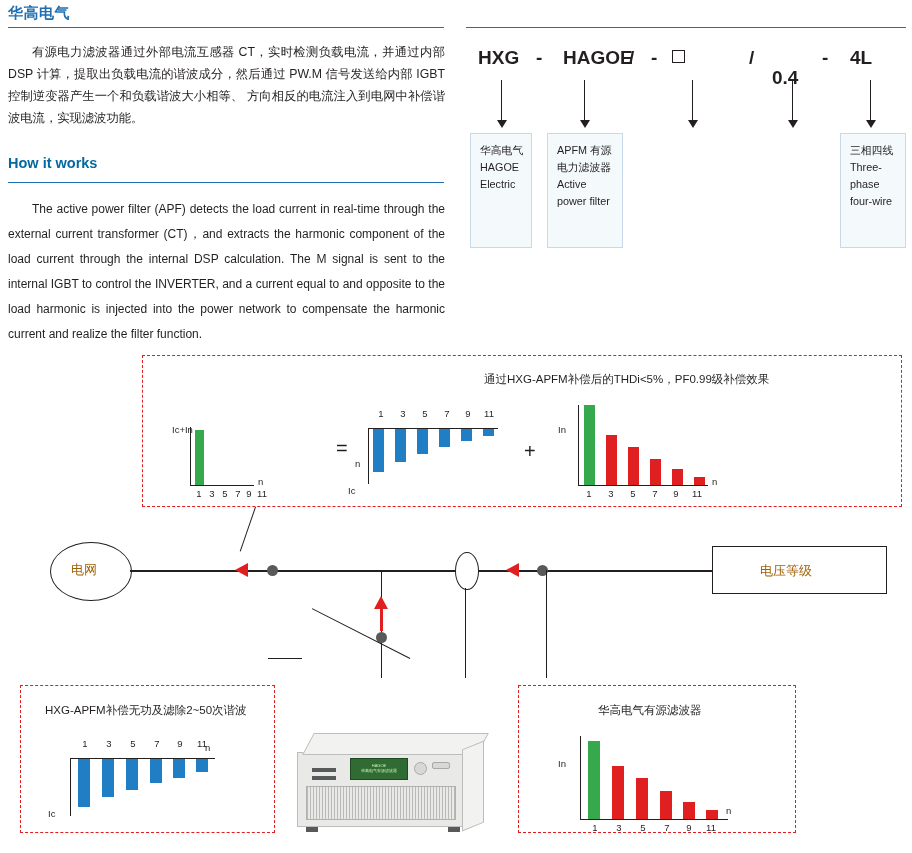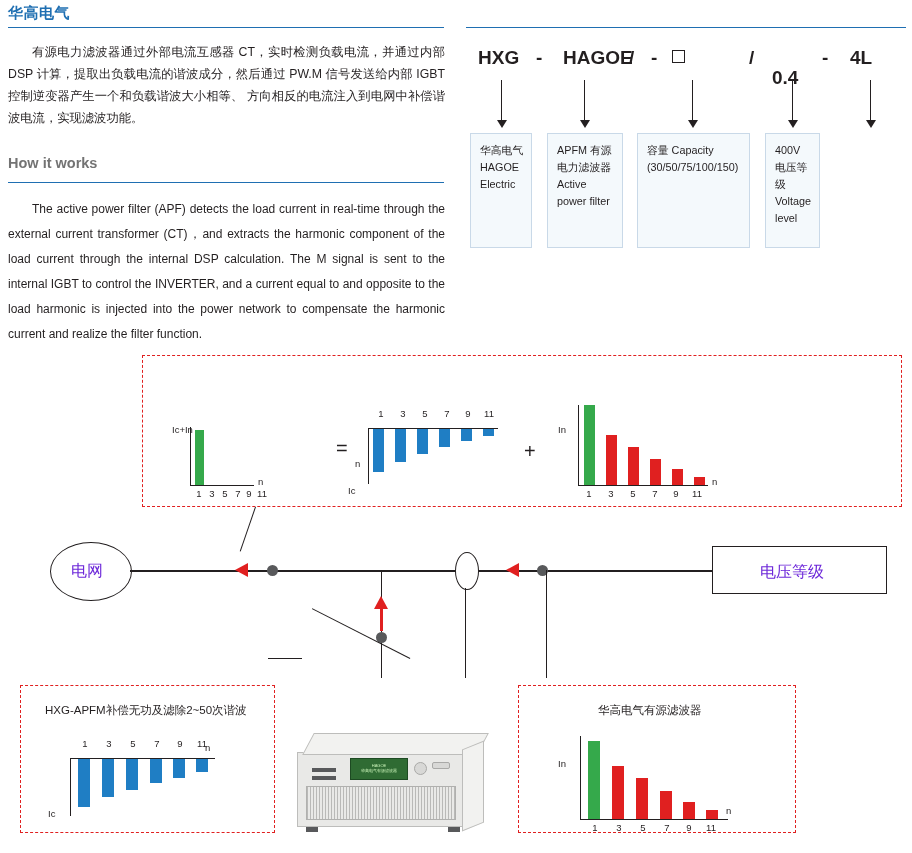--- a/index.html
+++ b/index.html
@@ -46,21 +46,21 @@
     line-height: 22px;
     text-align: justify;
     text-indent: 24px;
     color: #231f20;
   }
   .sec-title-en {
     position: absolute;
     left: 8px; top: 155px;
     font-size: 14.5px;
     font-weight: bold;
-    color: #737373;
+    color: #0369a1;
   }
   .para-en {
     position: absolute;
     left: 8px; top: 197px;
     width: 437px;
     font-size: 12px;
     line-height: 25px;
     text-align: justify;
     text-indent: 24px;
     color: #231f20;
@@ -177,22 +177,22 @@
     background: #e02020;
   }
   .grid-ellipse {
     position: absolute;
     border: 1.4px solid #231f20;
     border-radius: 50%;
     background: #fff;
   }
   .grid-label {
     position: absolute;
-    font-size: 16px;
-    color: #6d28d9;
+    font-size: 13px;
+    color: #a16207;
   }
   .load-box {
     position: absolute;
     border: 1.4px solid #231f20;
     background: #fff;
     box-sizing: border-box;
   }
   .ct-ellipse {
     position: absolute;
     width: 22px; height: 36px;
@@ -301,28 +301,27 @@
   <div class="arrow-col" style="left:870px;"></div>
   <div class="arrow-head" style="left:866px;"></div>
 
   <div class="mbox" style="left:470px; width:62px;  white-space:pre-line;">华高电气
 HAGOE
 Electric</div>
   <div class="mbox" style="left:547px; width:76px;  white-space:pre-line;">APFM 有源
 电力滤波器
 Active
 power filter</div>
-  <div class="mbox" style="left:637px; width:113px; white-space:pre-line;">容量 Capacity
-(30/50/75/100/150)</div>
-  <div class="mbox" style="left:765px; width:55px;  white-space:pre-line;">400V
-电压等级
-Voltage
-level</div>
+  <div class="mbox" style="left:840px; width:66px;  white-space:pre-line;">三相四线
+Three-
+phase
+four-wire</div>
 
   <div class="dash-box" style="left:142px; top:355px; width:760px; height:152px;"></div>
+  <div class="dbox-title" style="left:484px; top:372px;">通过HXG-APFM补偿后的THDi&lt;5%，PF0.99级补偿效果</div>
 
   <div class="ax-cap" style="left:172px; top:424px;">Ic+In</div>
   <div class="axis-v" style="left:190px; top:427px; height:58px;"></div>
   <div class="axis-h" style="left:190px; top:485px; width:64px;"></div>
   <div class="ax-cap" style="left:258px; top:476px;">n</div>
   <div style="position:absolute; left:195px; top:430px; width:60px; height:55px;">
     <div class="bar" style="left:0px;  width:9px; height:55px; background:#35a94b;"></div>
   </div>
   <div class="tick-lab" style="left:192px; top:488px;">1</div>
   <div class="tick-lab" style="left:205px; top:488px;">3</div>

